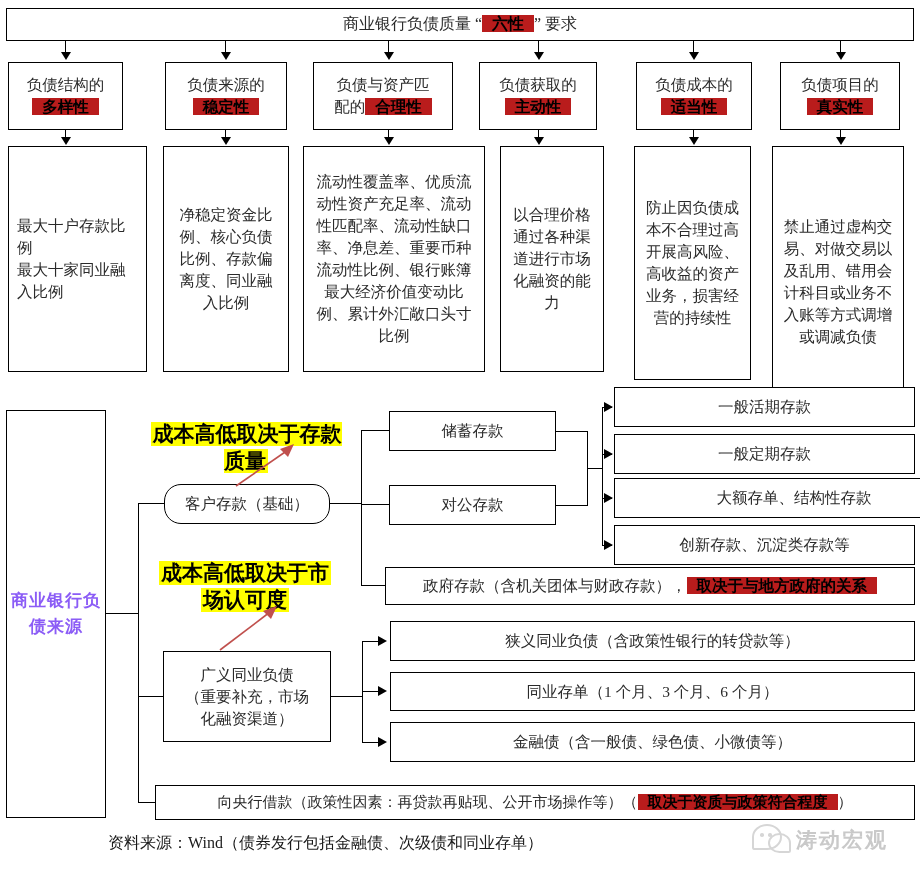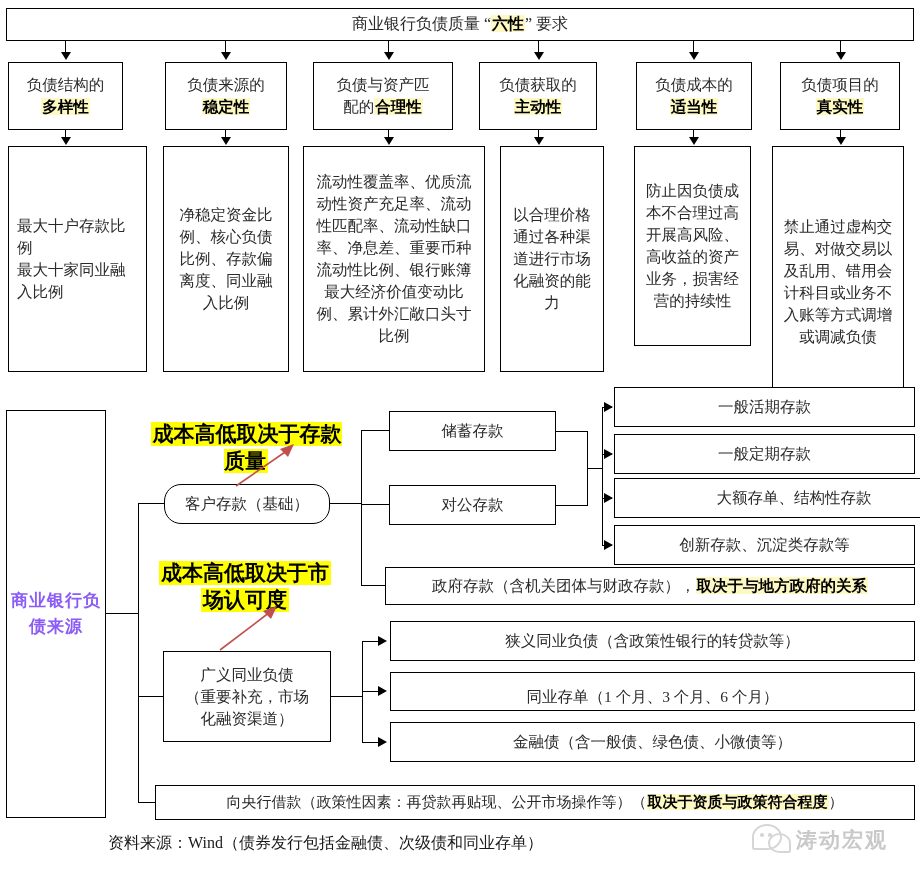--- a/index.html
+++ b/index.html
@@ -24,24 +24,24 @@
     align-items:center;
     justify-content:center;
     text-align:center;
     line-height:1.42;
     font-size:15.5px;
     color:#2a2a2a;
     padding:2px 4px;
   }
   .box .inner{width:100%;}
   .hl{
-    background:#fef9c3;
+    background:#b91c1c;
     font-weight:bold;
     color:#000;
-    padding:0 1px;
+    padding:0 10px;
   }
   
   .ln{position:absolute;background:#000;}
   .vl{width:1.3px;}
   .hl2{height:1.3px;}
   .arrow-d{
     position:absolute;
     width:0;height:0;
     border-left:5px solid transparent;
     border-right:5px solid transparent;
@@ -187,21 +187,21 @@
   </div>
   <div class="box" style="left:163px;top:146px;width:126px;height:226px;padding:0 12px;">
     <div class="inner">净稳定资金比例、核心负债比例、存款偏离度、同业融入比例</div>
   </div>
   <div class="box" style="left:303px;top:146px;width:182px;height:226px;padding:0 7px;">
     <div class="inner">流动性覆盖率、优质流动性资产充足率、流动性匹配率、流动性缺口率、净息差、重要币种流动性比例、银行账簿最大经济价值变动比例、累计外汇敞口头寸比例</div>
   </div>
   <div class="box" style="left:500px;top:146px;width:104px;height:226px;padding:0 8px;">
     <div class="inner">以合理价格通过各种渠道进行市场化融资的能力</div>
   </div>
-  <div class="box" style="left:634px;top:146px;width:117px;height:200px;padding:0 9px;">
+  <div class="box" style="left:634px;top:146px;width:117px;height:234px;padding:0 9px;">
     <div class="inner">防止因负债成本不合理过高开展高风险、高收益的资产业务，损害经营的持续性</div>
   </div>
   <div class="box" style="left:772px;top:146px;width:132px;height:271px;padding:0 9px;">
     <div class="inner">禁止通过虚构交易、对做交易以及乱用、错用会计科目或业务不入账等方式调增或调减负债</div>
   </div>
 
   <div class="box leftpanel" style="left:6px;top:410px;width:100px;height:408px;">
     <div class="inner" style="line-height:1.55;">商业银行负债来源</div>
   </div>
 
@@ -292,21 +292,21 @@
   <div class="ln hl2" style="left:362px;top:641px;width:16px;"></div>
   <div class="arrow-r" style="left:378px;top:636px;"></div>
   <div class="ln hl2" style="left:362px;top:691px;width:16px;"></div>
   <div class="arrow-r" style="left:378px;top:686px;"></div>
   <div class="ln hl2" style="left:362px;top:742px;width:16px;"></div>
   <div class="arrow-r" style="left:378px;top:737px;"></div>
 
   <div class="box" style="left:390px;top:621px;width:525px;height:40px;">
     <div class="inner">狭义同业负债（含政策性银行的转贷款等）</div>
   </div>
-  <div class="box" style="left:390px;top:672px;width:525px;height:39px;align-items:flex-end;">
+  <div class="box" style="left:390px;top:672px;width:525px;height:39px;">
     <div class="inner">同业存单（1 个月、3 个月、6 个月）</div>
   </div>
   <div class="box" style="left:390px;top:722px;width:525px;height:40px;">
     <div class="inner">金融债（含一般债、绿色债、小微债等）</div>
   </div>
 
   <div class="box" style="left:155px;top:785px;width:760px;height:35px;font-size:15px;">
     <div class="inner">
       <span>向央行借款（政策性因素：再贷款再贴现、公开市场操作等）（</span><span class="hl">取决于资质与政策符合程度</span><span>）</span>
     </div>

